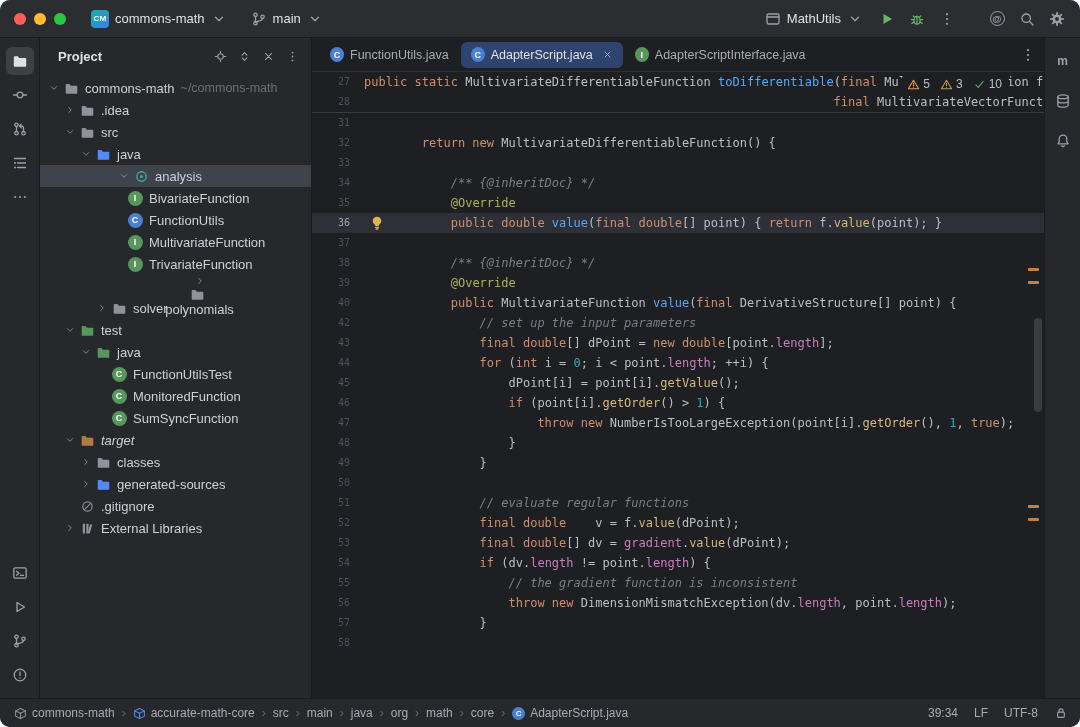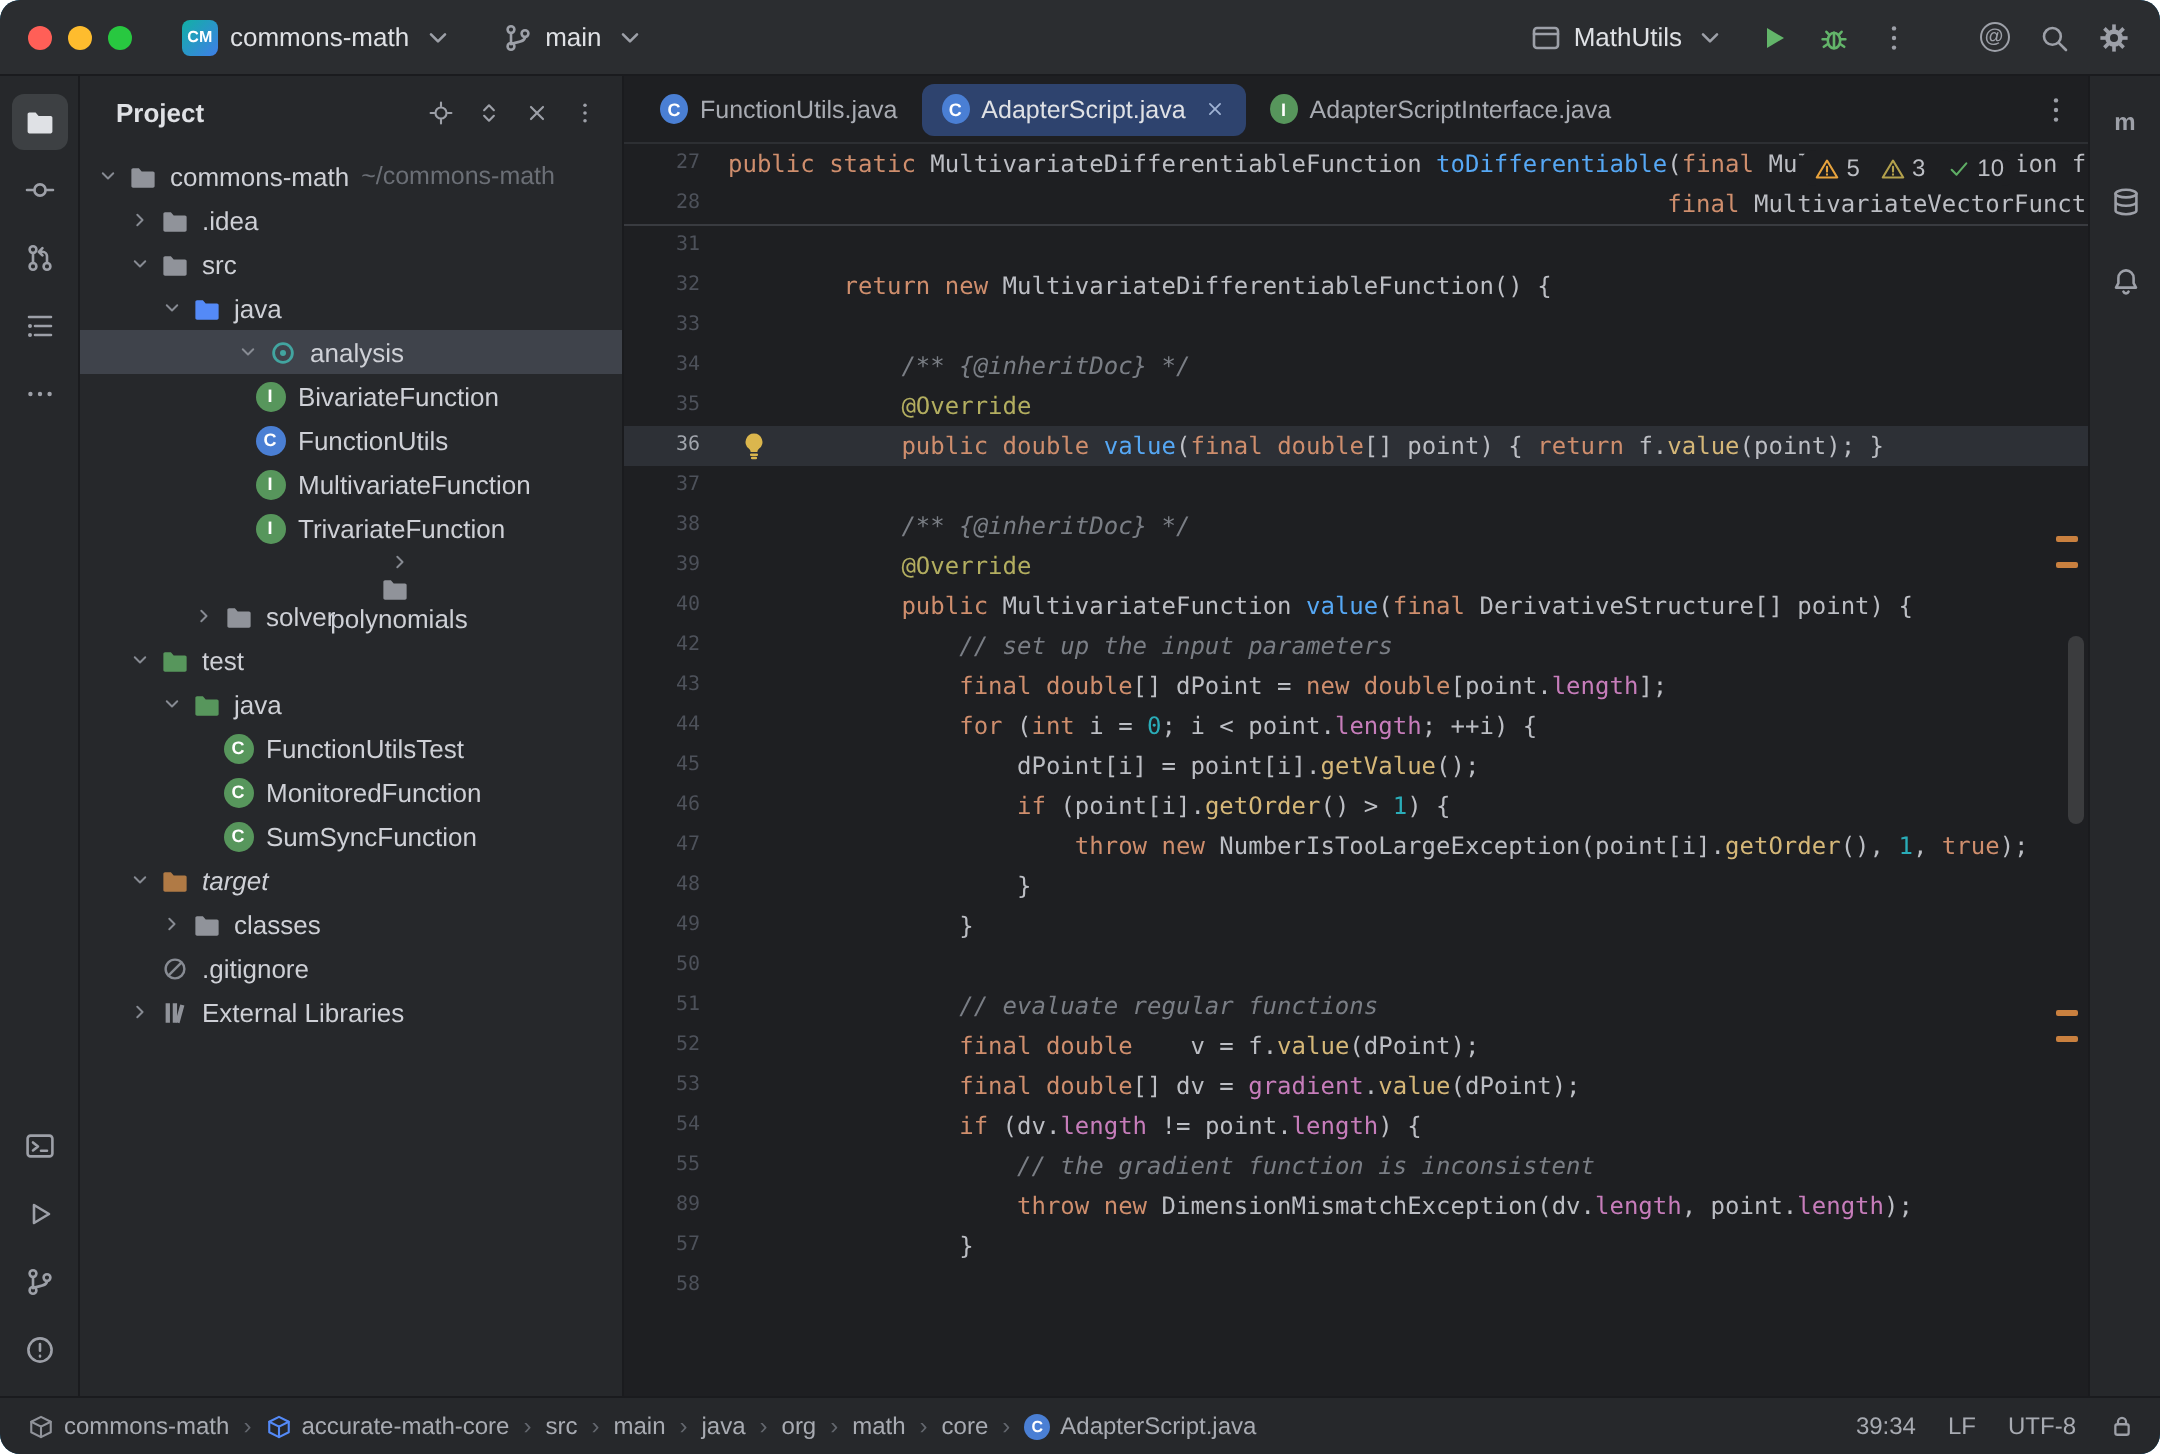--- a/index.html
+++ b/index.html
@@ -505,20 +505,33 @@
                 <path d="M6.2 4.5 9.7 8l-3.5 3.5"></path>
               </svg>
             </span>
             <span class="ticon" style="color:#90939a">
               <svg width="16" height="16" viewBox="0 0 16 16" fill="none" stroke="currentColor" stroke-width="1.3" stroke-linecap="round" stroke-linejoin="round">
                 <path d="M1.8 4.2c0-.5.4-.9.9-.9h3.1l1.5 1.7h6c.5 0 .9.4.9.9v6.9c0 .5-.4.9-.9.9H2.7c-.5 0-.9-.4-.9-.9z" fill="currentColor" stroke="none"></path>
               </svg>
             </span>
             <span class="tlabel">classes</span>
           </div>
+          <div class="trow" style="padding-left: 38px;">
+            <span class="chev">
+              <svg width="16" height="16" viewBox="0 0 16 16" fill="none" stroke="currentColor" stroke-width="1.3" stroke-linecap="round" stroke-linejoin="round">
+                <path d="M6.2 4.5 9.7 8l-3.5 3.5"></path>
+              </svg>
+            </span>
+            <span class="ticon" style="color:#548af7">
+              <svg width="16" height="16" viewBox="0 0 16 16" fill="none" stroke="currentColor" stroke-width="1.3" stroke-linecap="round" stroke-linejoin="round">
+                <path d="M1.8 4.2c0-.5.4-.9.9-.9h3.1l1.5 1.7h6c.5 0 .9.4.9.9v6.9c0 .5-.4.9-.9.9H2.7c-.5 0-.9-.4-.9-.9z" fill="currentColor" stroke="none"></path>
+              </svg>
+            </span>
+            <span class="tlabel">generated-sources</span>
+          </div>
           <div class="trow" style="padding-left: 22px;">
             <span class="chev"></span>
             <span class="ticon" style="color:#878b93">
               <svg width="16" height="16" viewBox="0 0 16 16" fill="none" stroke="currentColor" stroke-width="1.3" stroke-linecap="round" stroke-linejoin="round">
                 <circle cx="8" cy="8" r="5"></circle>
                 <path d="M4.6 11.4 11.4 4.6"></path>
               </svg>
             </span>
             <span class="tlabel">.gitignore</span>
           </div>
@@ -630,21 +643,21 @@
             <div class="crow"><span class="ln">46</span><span class="ctext"><span class="tk-p">                    </span><span class="tk-k">if </span><span class="tk-p">(point[i].</span><span class="tk-m">getOrder</span><span class="tk-p">() &gt; </span><span class="tk-n">1</span><span class="tk-p">) {</span></span></div>
             <div class="crow"><span class="ln">47</span><span class="ctext"><span class="tk-p">                        </span><span class="tk-k">throw new </span><span class="tk-p">NumberIsTooLargeException(point[i].</span><span class="tk-m">getOrder</span><span class="tk-p">(), </span><span class="tk-n">1</span><span class="tk-p">, </span><span class="tk-k">true</span><span class="tk-p">);</span></span></div>
             <div class="crow"><span class="ln">48</span><span class="ctext"><span class="tk-p">                    </span><span class="tk-p">}</span></span></div>
             <div class="crow"><span class="ln">49</span><span class="ctext"><span class="tk-p">                </span><span class="tk-p">}</span></span></div>
             <div class="crow"><span class="ln">50</span><span class="ctext"><span class="tk-p"></span></span></div>
             <div class="crow"><span class="ln">51</span><span class="ctext"><span class="tk-p">                </span><span class="tk-c">// evaluate regular functions</span></span></div>
             <div class="crow"><span class="ln">52</span><span class="ctext"><span class="tk-p">                </span><span class="tk-k">final double</span><span class="tk-p">    v = f.</span><span class="tk-m">value</span><span class="tk-p">(dPoint);</span></span></div>
             <div class="crow"><span class="ln">53</span><span class="ctext"><span class="tk-p">                </span><span class="tk-k">final double</span><span class="tk-p">[] dv = </span><span class="tk-f">gradient</span><span class="tk-p">.</span><span class="tk-m">value</span><span class="tk-p">(dPoint);</span></span></div>
             <div class="crow"><span class="ln">54</span><span class="ctext"><span class="tk-p">                </span><span class="tk-k">if </span><span class="tk-p">(dv.</span><span class="tk-f">length</span><span class="tk-p"> != point.</span><span class="tk-f">length</span><span class="tk-p">) {</span></span></div>
             <div class="crow"><span class="ln">55</span><span class="ctext"><span class="tk-p">                    </span><span class="tk-c">// the gradient function is inconsistent</span></span></div>
-            <div class="crow"><span class="ln">89</span><span class="ctext"><span class="tk-p">                    </span><span class="tk-k">throw new </span><span class="tk-p">DimensionMismatchException(dv.</span><span class="tk-f">length</span><span class="tk-p">, point.</span><span class="tk-f">length</span><span class="tk-p">);</span></span></div>
+            <div class="crow"><span class="ln">56</span><span class="ctext"><span class="tk-p">                    </span><span class="tk-k">throw new </span><span class="tk-p">DimensionMismatchException(dv.</span><span class="tk-f">length</span><span class="tk-p">, point.</span><span class="tk-f">length</span><span class="tk-p">);</span></span></div>
             <div class="crow"><span class="ln">57</span><span class="ctext"><span class="tk-p">                </span><span class="tk-p">}</span></span></div>
             <div class="crow"><span class="ln">58</span><span class="ctext"><span class="tk-p"></span></span></div>
           </div>
         <div class="vthumb"></div>
         <div class="stripe" style="top:196px"></div>
         <div class="stripe" style="top:209px"></div>
         <div class="stripe" style="top:433px"></div>
         <div class="stripe" style="top:446px"></div>
       </div>
     </section>

